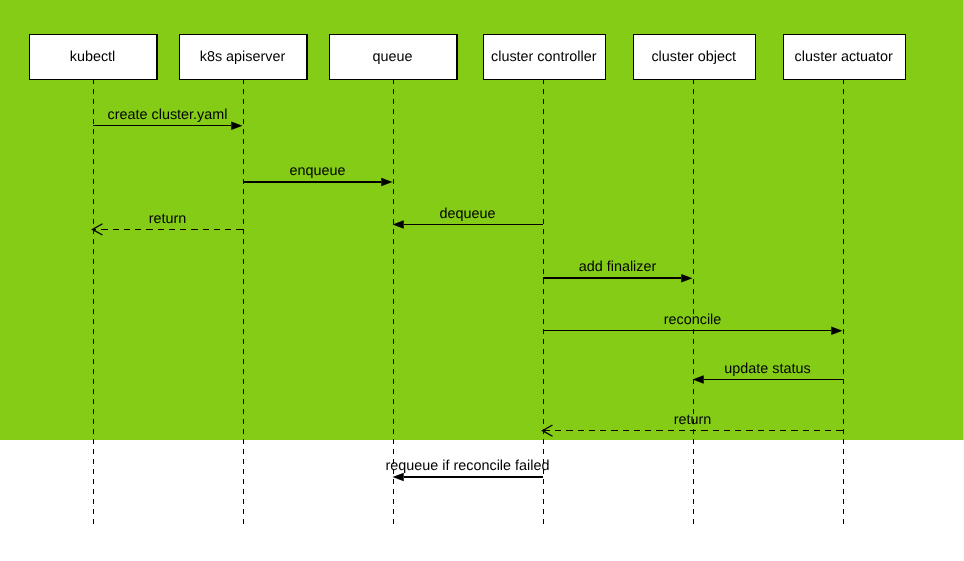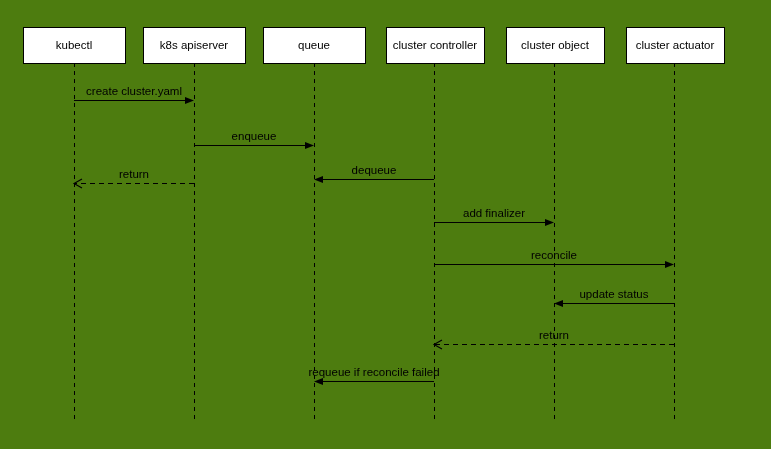--- a/index.html
+++ b/index.html
@@ -10,22 +10,22 @@
   body {
     width: 771px;
     height: 449px;
     font-family: "Liberation Sans", sans-serif;
     color: #000000;
     overflow: hidden;
   }
   #diagram-root {
     position: relative;
     width: 771px;
-    height: 449px;
-    background: #4d7c0f;
+    height: 352px;
+    background: #84cc16;
   }
   #sequence-svg {
     position: absolute;
     left: 0;
     top: 0;
     width: 771px;
     height: 449px;
     display: block;
   }
   .participant-box-rect {

